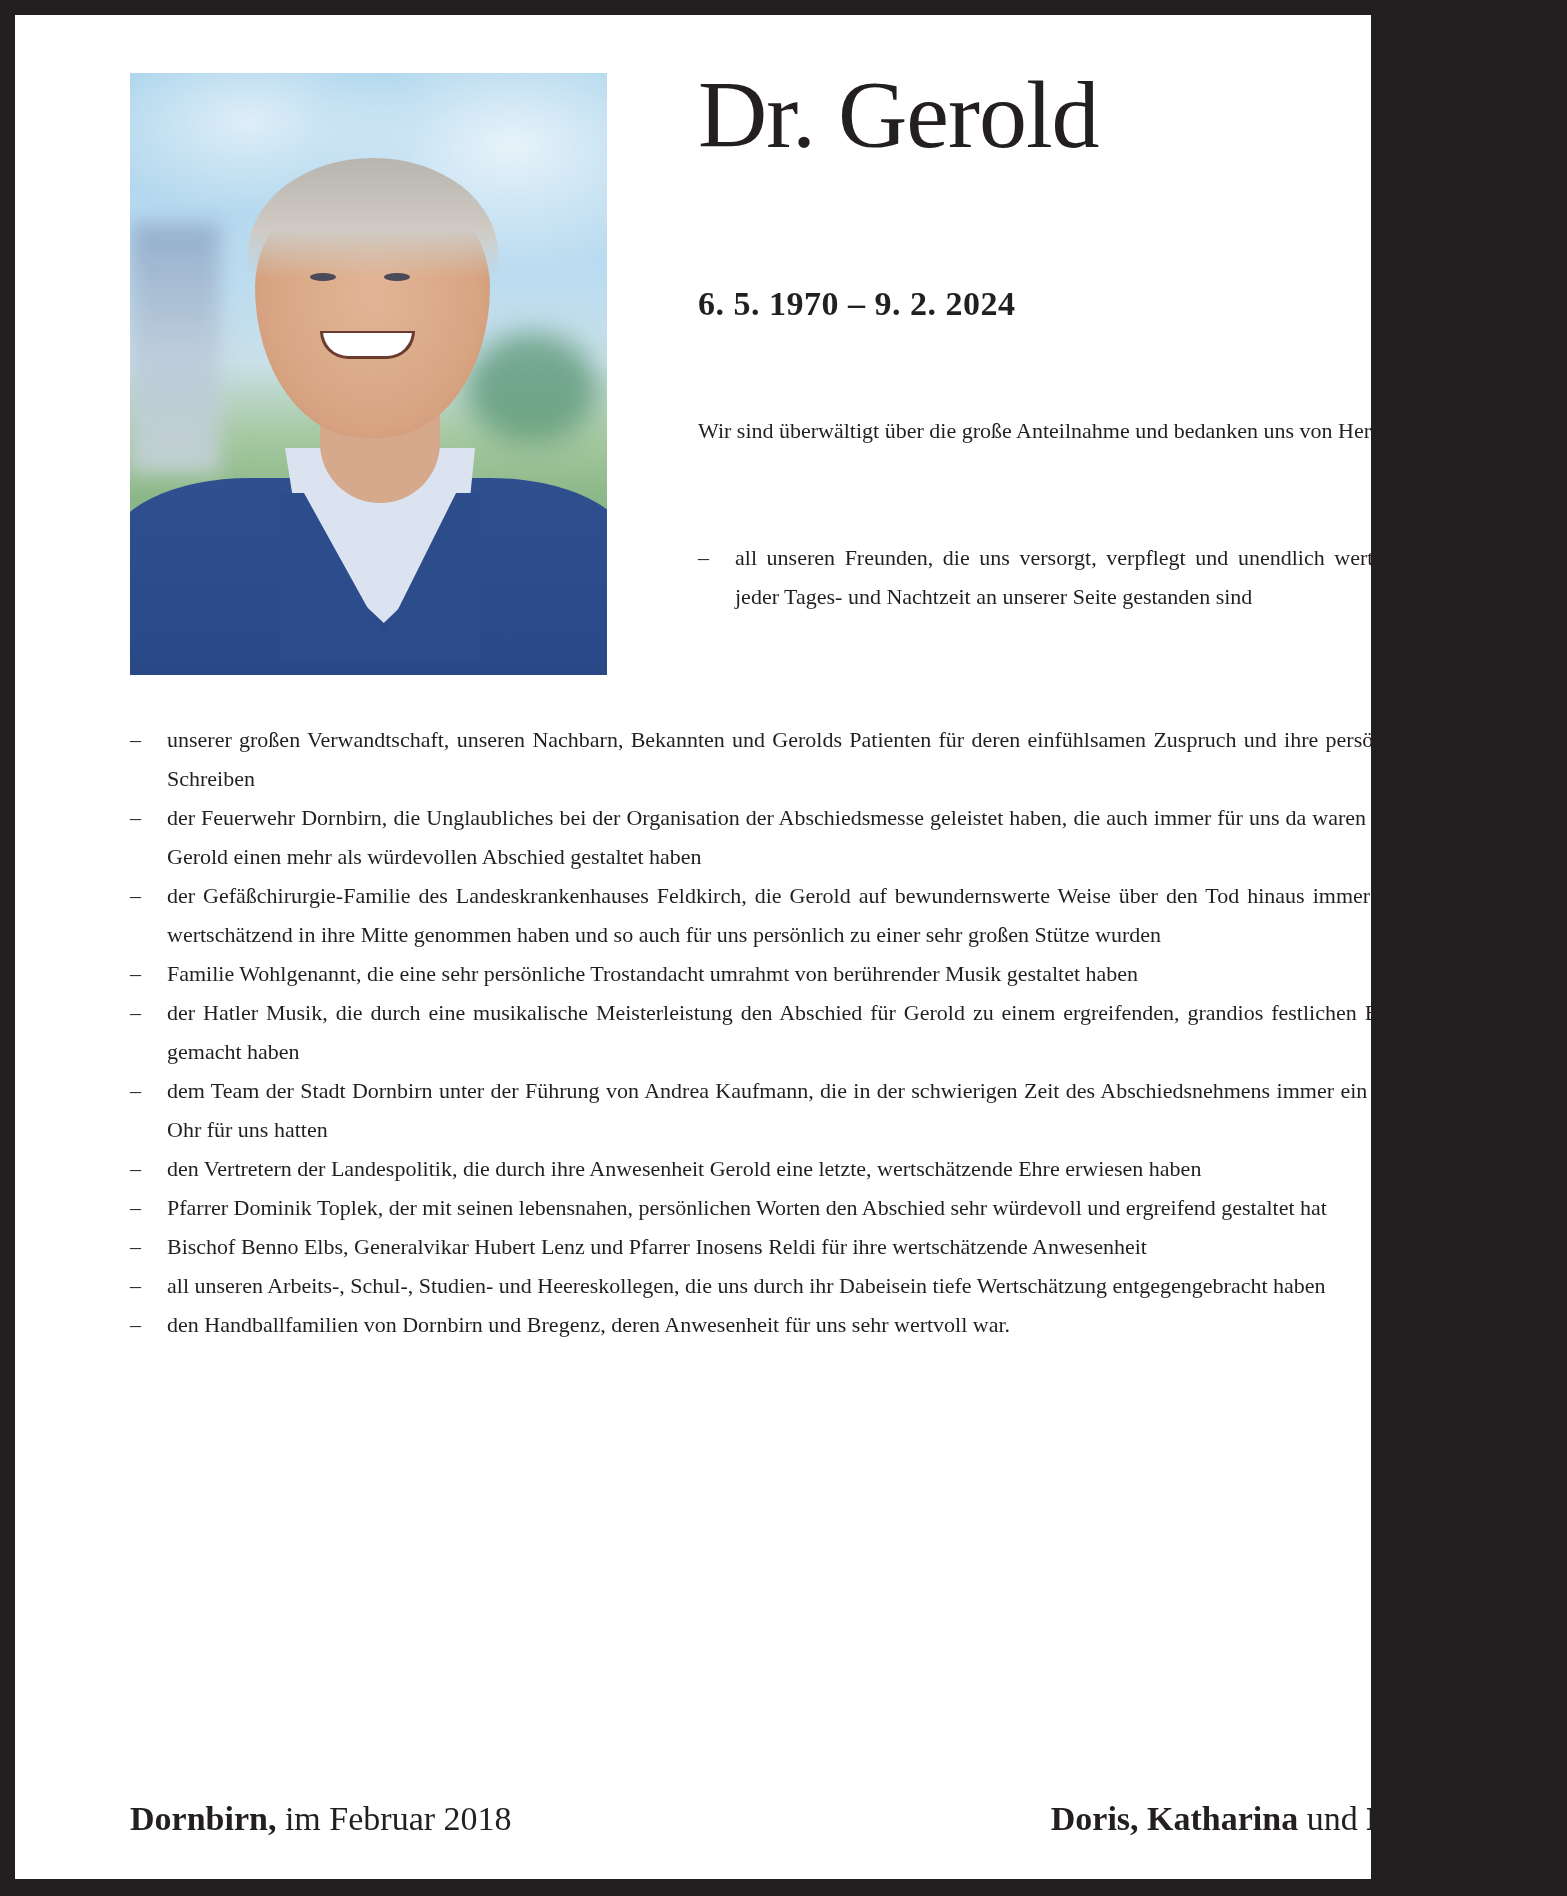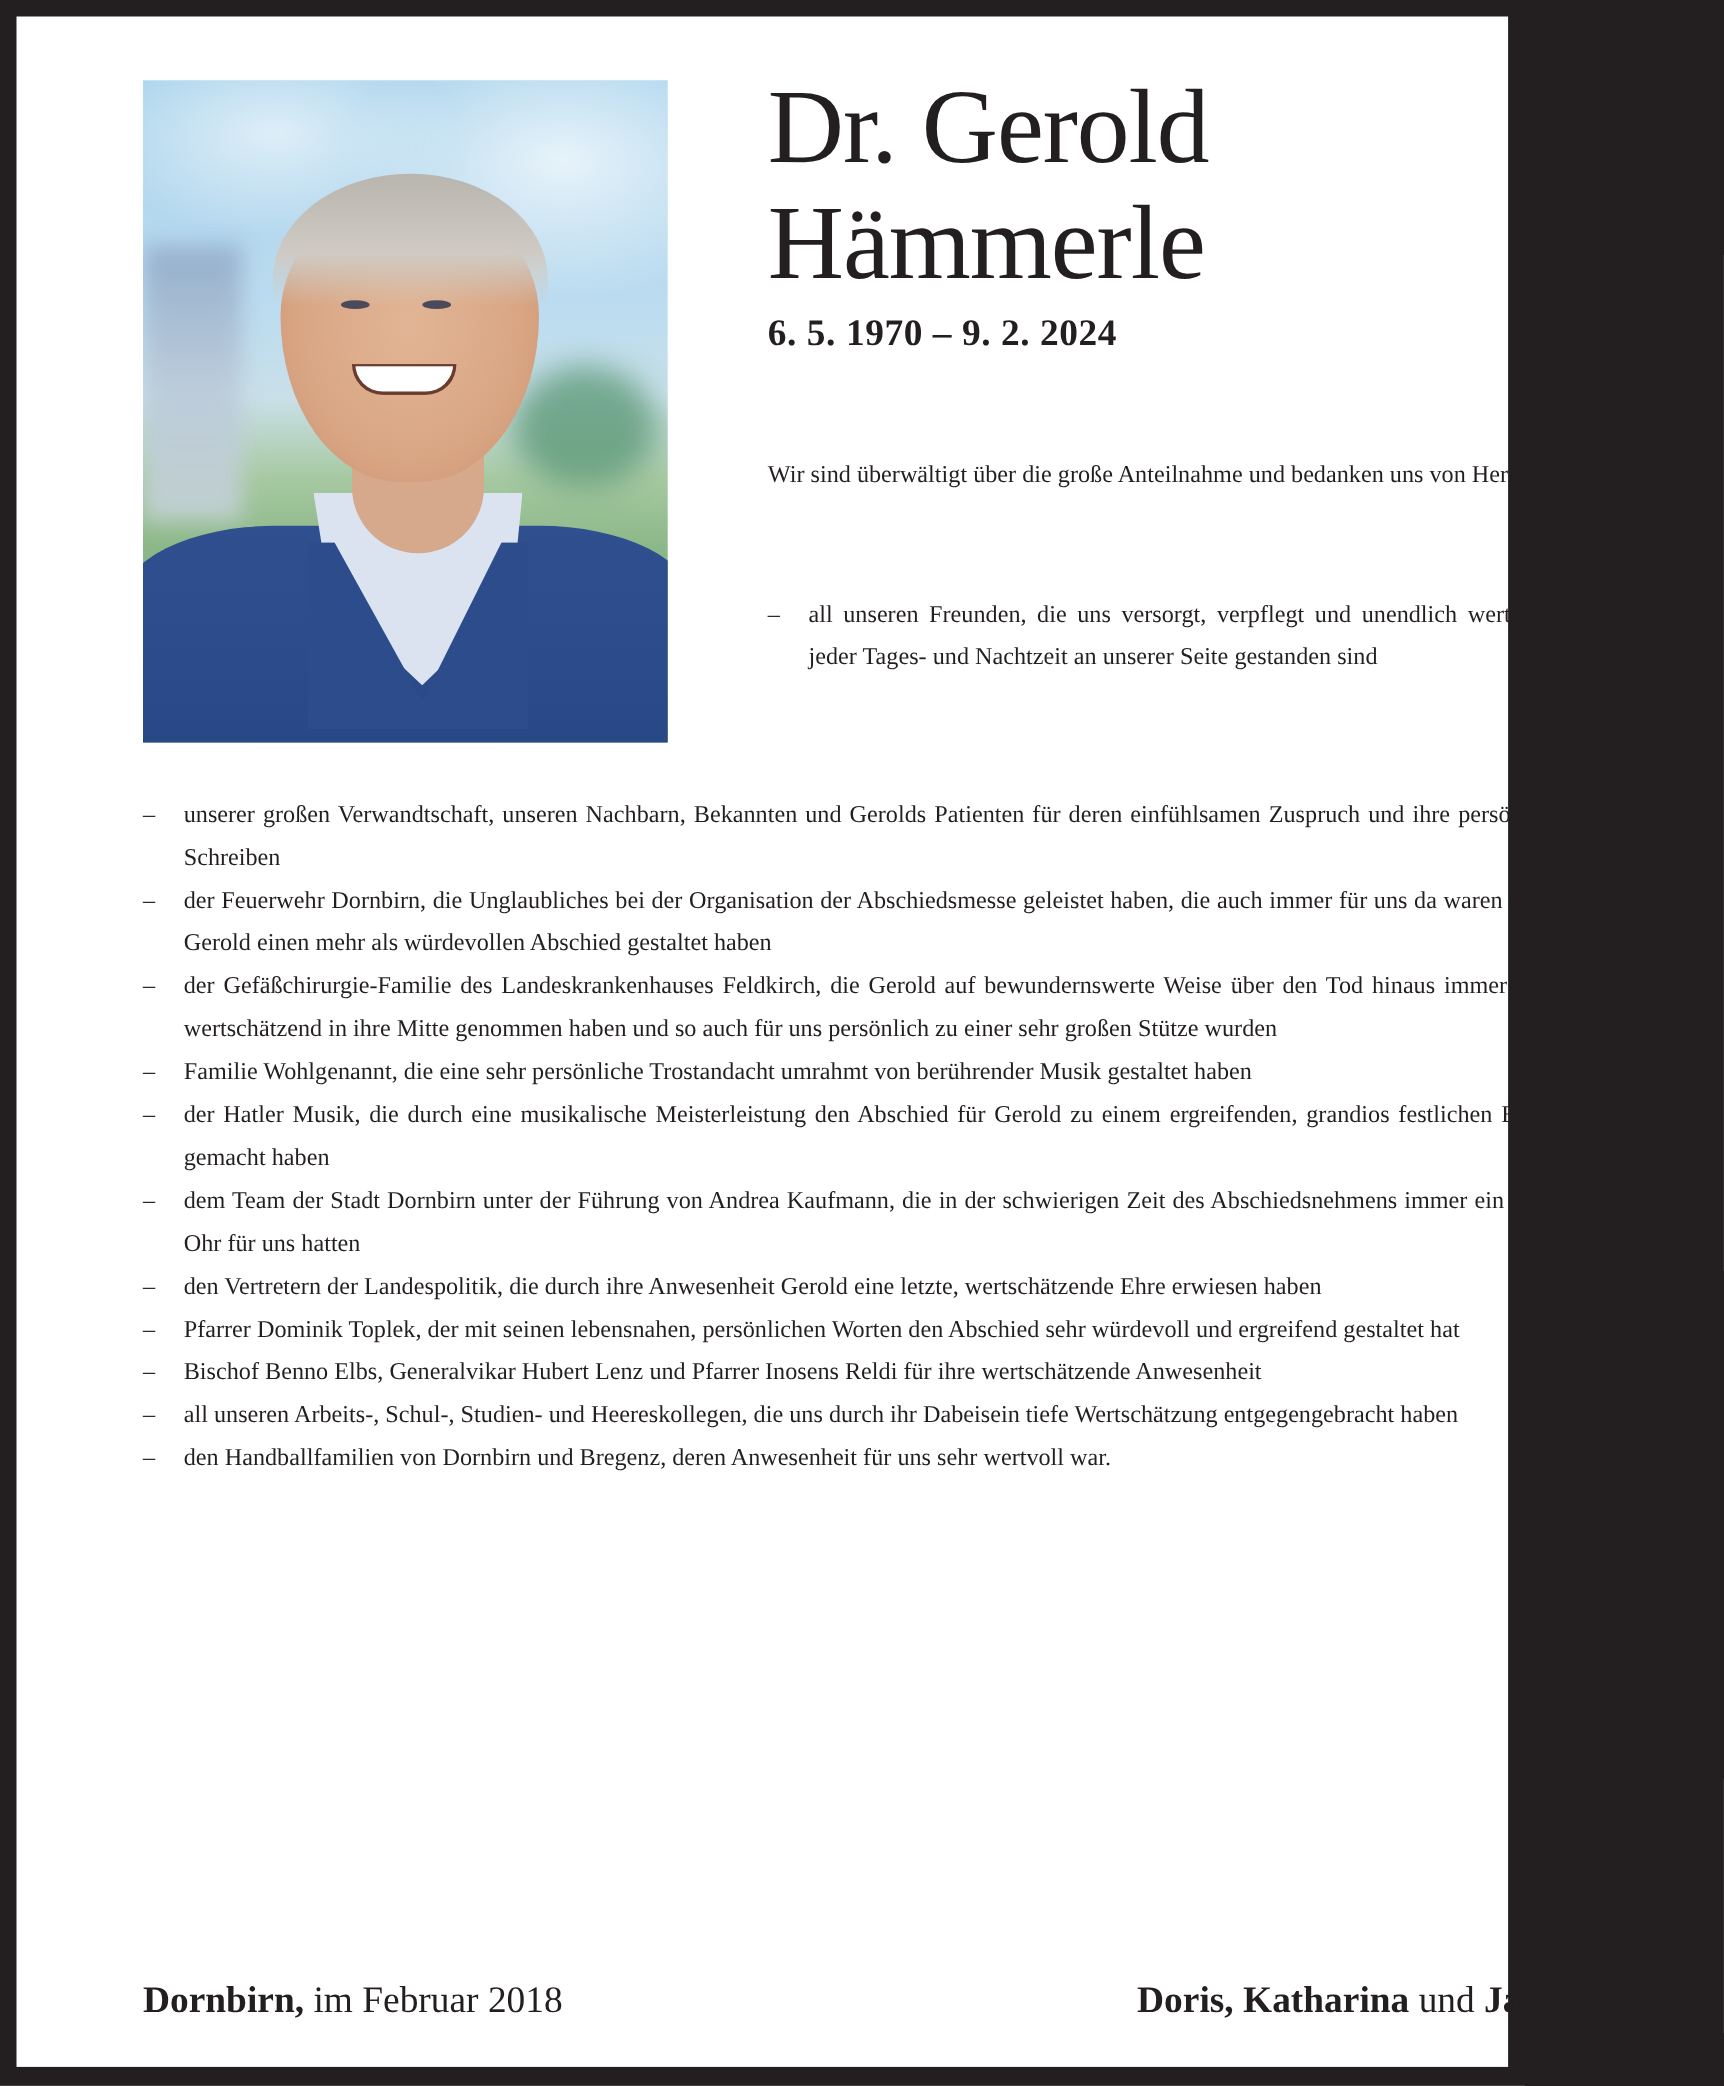--- a/index.html
+++ b/index.html
@@ -115,21 +115,20 @@
     <div class="neck"></div>
     <div class="head"></div>
     <div class="hair"></div>
     <div class="eye l"></div>
     <div class="eye r"></div>
     <div class="smile"></div>
   </div>
 
   <h1 class="name">
     <span>Dr. Gerold</span><br>
-    <span>Hämmerle</span>
   </h1>
 
   <div class="dates">6. 5. 1970 – 9. 2. 2024</div>
 
   <p class="intro body-text">Wir sind überwältigt über die große Anteilnahme und bedanken uns von Herzen bei</p>
 
   <ul class="dash list-top body-text">
     <li>
       <span class="dash-mark">–</span>
       <span>all unseren Freunden, die uns versorgt, verpflegt und unendlich wertvoll zu jeder Tages- und Nachtzeit an unserer Seite gestanden sind</span>
@@ -148,17 +147,17 @@
     <li><span class="dash-mark">–</span><span>Bischof Benno Elbs, Generalvikar Hubert Lenz und Pfarrer Inosens Reldi für ihre wertschätzende Anwesenheit</span></li>
     <li><span class="dash-mark">–</span><span>all unseren Arbeits-, Schul-, Studien- und Heereskollegen, die uns durch ihr Dabeisein tiefe Wertschätzung entgegengebracht haben</span></li>
     <li><span class="dash-mark">–</span><span>den Handballfamilien von Dornbirn und Bregenz, deren Anwesenheit für uns sehr wertvoll war.</span></li>
   </ul>
 
   <div class="footer">
     <div>
       <b>Dornbirn,</b><span> im Februar 2018</span>
     </div>
     <div>
-      <b>Doris,</b><b> Katharina</b><span> und </span><b>Jakob</b>
+      <b>Doris,</b><b> Katharina</b><span> und </span><b>Lenz</b>
     </div>
   </div>
 
 </div>
 
 </body></html>

